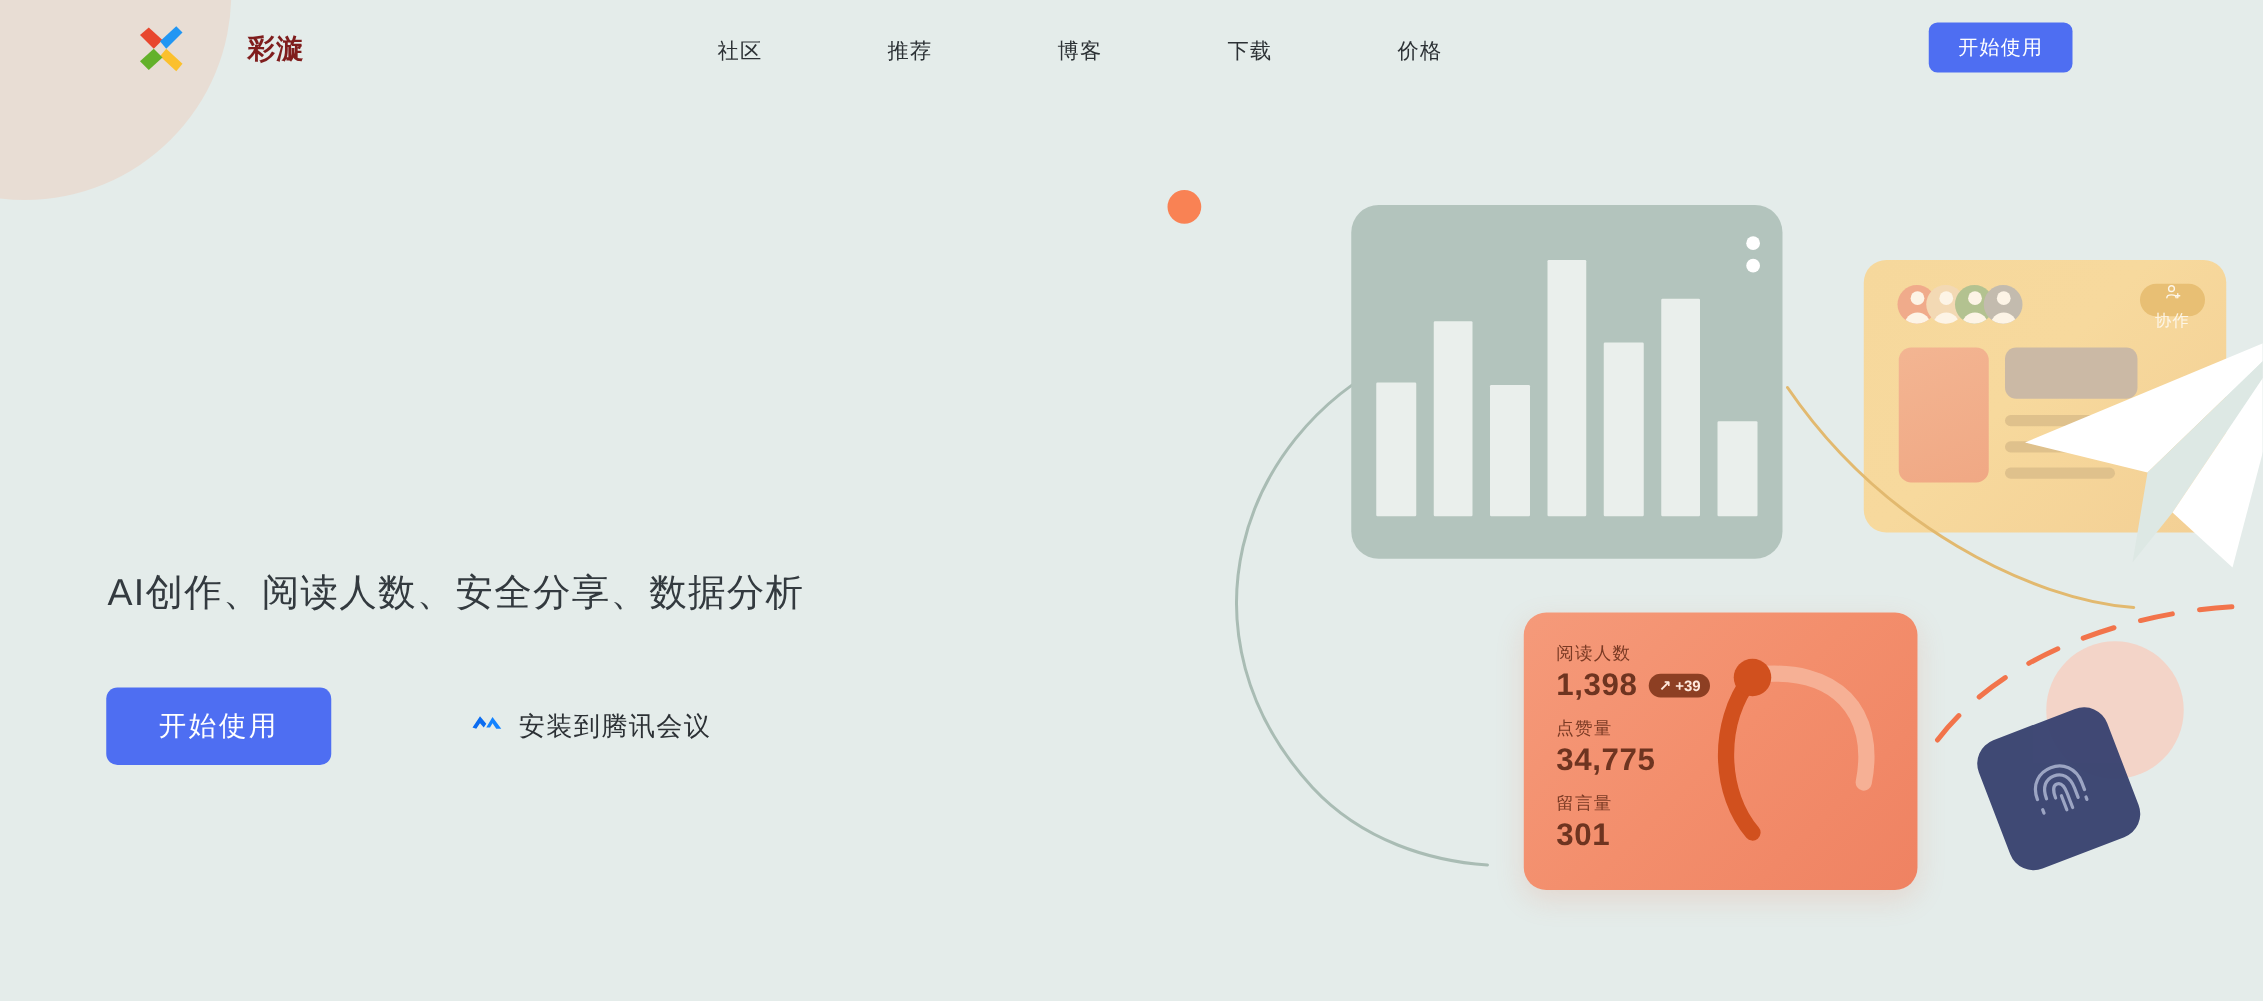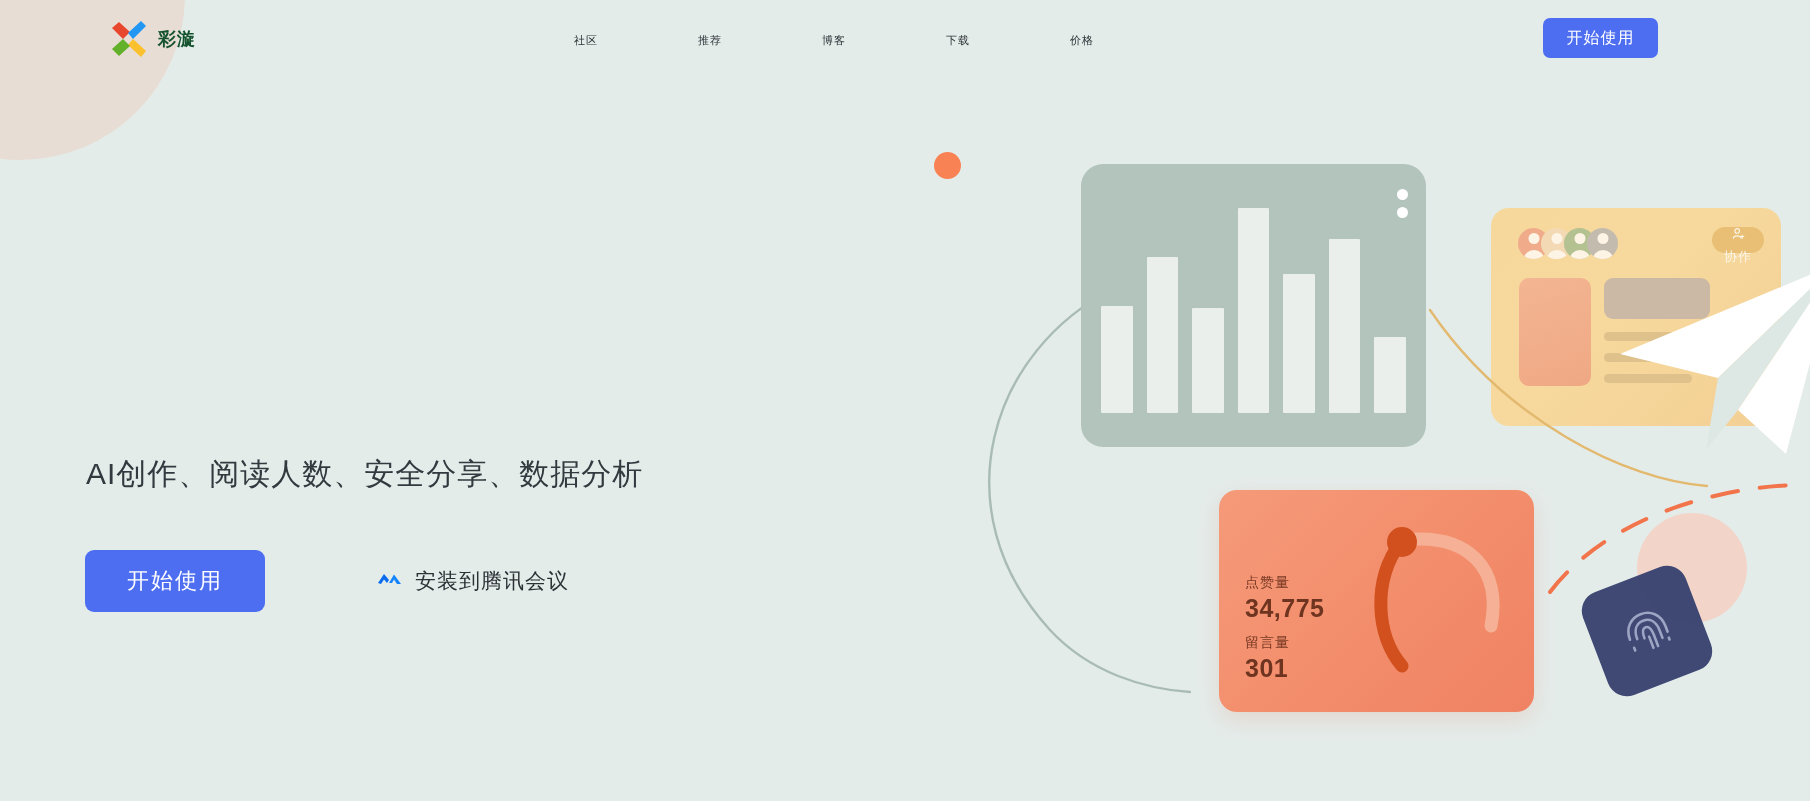--- a/index.html
+++ b/index.html
@@ -18,25 +18,25 @@
   }
 
   
   .header{
     position:absolute;left:0;top:0;width:1810px;height:80px;
     display:flex;align-items:center;z-index:30;
   }
   .brand{position:absolute;left:108px;top:18px;display:flex;align-items:center;gap:8px;}
   .brand-mark{width:42px;height:42px;position:relative;}
   .brand-name{
-    font-size:18px;font-weight:700;color:#14532d;letter-spacing:1px;line-height:42px;
+    font-size:22px;font-weight:700;color:#7f1d1d;letter-spacing:1px;line-height:42px;margin-left:40px;
   }
   .nav{position:absolute;left:574px;top:0;height:80px;display:flex;align-items:center;gap:0;}
   .nav-item{
-    font-size:11px;color:#2c3135;padding:0 0;margin-right:100px;cursor:pointer;
+    font-size:17px;color:#2c3135;padding:0 0;margin-right:100px;cursor:pointer;
     white-space:nowrap;letter-spacing:1px;
   }
   .nav-item:last-child{margin-right:0;}
   .header-cta{
     position:absolute;left:1543px;top:18px;width:115px;height:40px;border-radius:7px;
     background:#4e6ef2;color:#fff;font-size:16px;display:flex;align-items:center;
     justify-content:center;cursor:pointer;border:none;letter-spacing:1px;
   }
 
   
@@ -258,20 +258,30 @@
     <path d="M5 112 C 60 40, 165 8, 250 5" fill="none" stroke="#f2744b" stroke-width="4" stroke-linecap="round" stroke-dasharray="26 22"></path>
   </svg>
 
   <svg class="plane" width="255" height="255" viewBox="0 0 255 255">
     <path d="M236 6 L20 96 L118 120 Z" fill="#ffffff"></path>
     <path d="M236 6 L118 120 L106 192 L138 152 Z" fill="#dde8e4"></path>
     <path d="M236 6 L138 152 L186 196 Z" fill="#ffffff"></path>
   </svg>
 
   <div class="stats-card">
+    <div class="stat" style="top:24px">
+      <div class="stat-label">阅读人数</div>
+      <div class="stat-value">
+        <span>1,398</span>
+        <span class="delta">
+          <span>↗</span>
+          <span>+39</span>
+        </span>
+      </div>
+    </div>
     <div class="stat" style="top:84px">
       <div class="stat-label">点赞量</div>
       <div class="stat-value">
         <span>34,775</span>
       </div>
     </div>
     <div class="stat" style="top:144px">
       <div class="stat-label">留言量</div>
       <div class="stat-value">
         <span>301</span>

